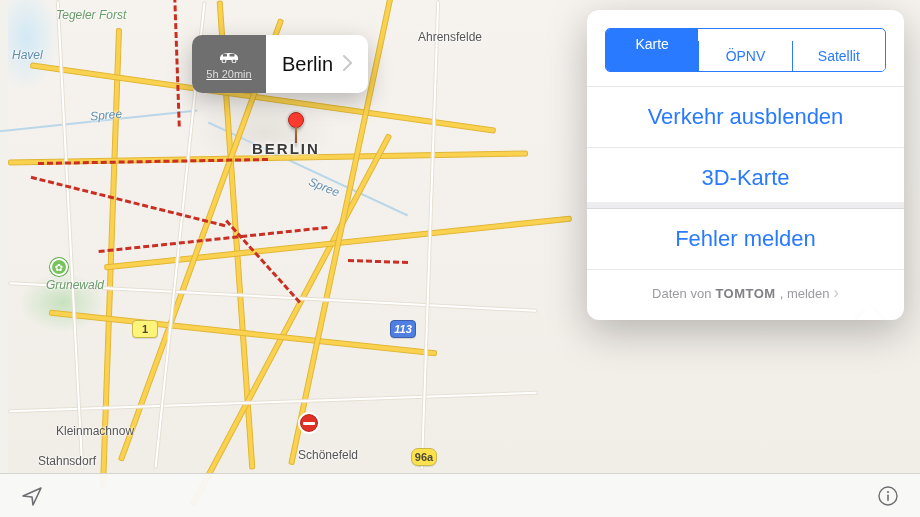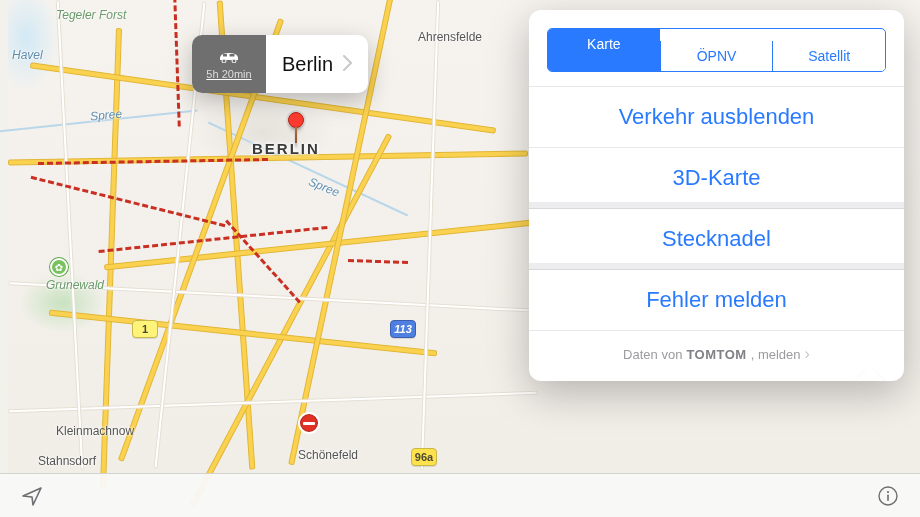--- a/index.html
+++ b/index.html
@@ -106,21 +106,21 @@
     .callout .dark .eta{font-size:11px;color:#ddd;}
     .callout .main{
       display:flex;align-items:center;gap:10px;
       padding:0 16px 0 16px;font-size:20px;color:#111;
     }
     .callout .chev{color:#c9c9c9;}
 
     
     .popover{
       position:absolute;right:16px;top:10px;
-      width:375px;
+      width:317px;
       background:#fff;border-radius:12px;
       box-shadow:0 12px 40px rgba(0,0,0,.25);
       overflow:hidden;
       padding-top:18px;
     }
     .popover::after{
       content:"";position:absolute;right:25px;bottom:-8px;
       width:18px;height:18px;background:#fff;
       transform:rotate(45deg);
       box-shadow:4px 4px 8px rgba(0,0,0,.12);
@@ -200,21 +200,21 @@
   <span class="map-label" style="left:30px;top:454px;">Stahnsdorf</span>
   <span class="map-label" style="left:290px;top:448px;">Schönefeld</span>
   <span class="map-label" style="left:38px;top:278px;font-style:italic;color:#6a9b6a;">Grunewald</span>
   <span class="map-label" style="left:82px;top:108px;font-style:italic;color:#5f8eaf;transform:rotate(-5deg);">Spree</span>
   <span class="map-label" style="left:300px;top:180px;font-style:italic;color:#5f8eaf;transform:rotate(22deg);">Spree</span>
   <span class="map-label" style="left:4px;top:48px;font-style:italic;color:#5f8eaf;">Havel</span>
   <span class="city-label" style="left:244px;top:140px;">BERLIN</span>
 
   <div class="shield" style="left:124px;top:320px;">1</div>
   <div class="shield mway" style="left:382px;top:320px;">113</div>
-  <div class="shield green" style="left:403px;top:448px;">96a</div>
+  <div class="shield green" style="left:403px;top:448px;border-radius:7px;">96a</div>
   <div class="noentry" style="left:290px;top:412px;"></div>
   <div class="tree-dot" style="left:42px;top:258px;">✿</div>
 
   <div class="pin"></div>
 
   <div class="callout">
     <div class="dark">
       <span>
         <svg width="24" height="14" viewBox="0 0 24 14" fill="none">
             <path d="M3 9c0-2 2-5 9-5s9 3 9 5v2H3V9z" fill="#fff"></path>
@@ -238,21 +238,20 @@
 </div>
 
 <div class="popover">
   <div class="segmented">
     <div class="seg active">Karte</div>
     <div class="seg">ÖPNV</div>
     <div class="seg">Satellit</div>
   </div>
   <div class="row">Verkehr ausblenden</div>
   <div class="row">3D-Karte</div>
-  <div class="row group-start">Stecknadel</div>
   <div class="row group-start">Fehler melden</div>
   <div class="credits">
     <span>Daten von</span>
     <span class="brand">TOMTOM</span>
     <span>, melden</span>
     <span class="chev">›</span>
   </div>
 </div>
 
 <div class="bottom">

